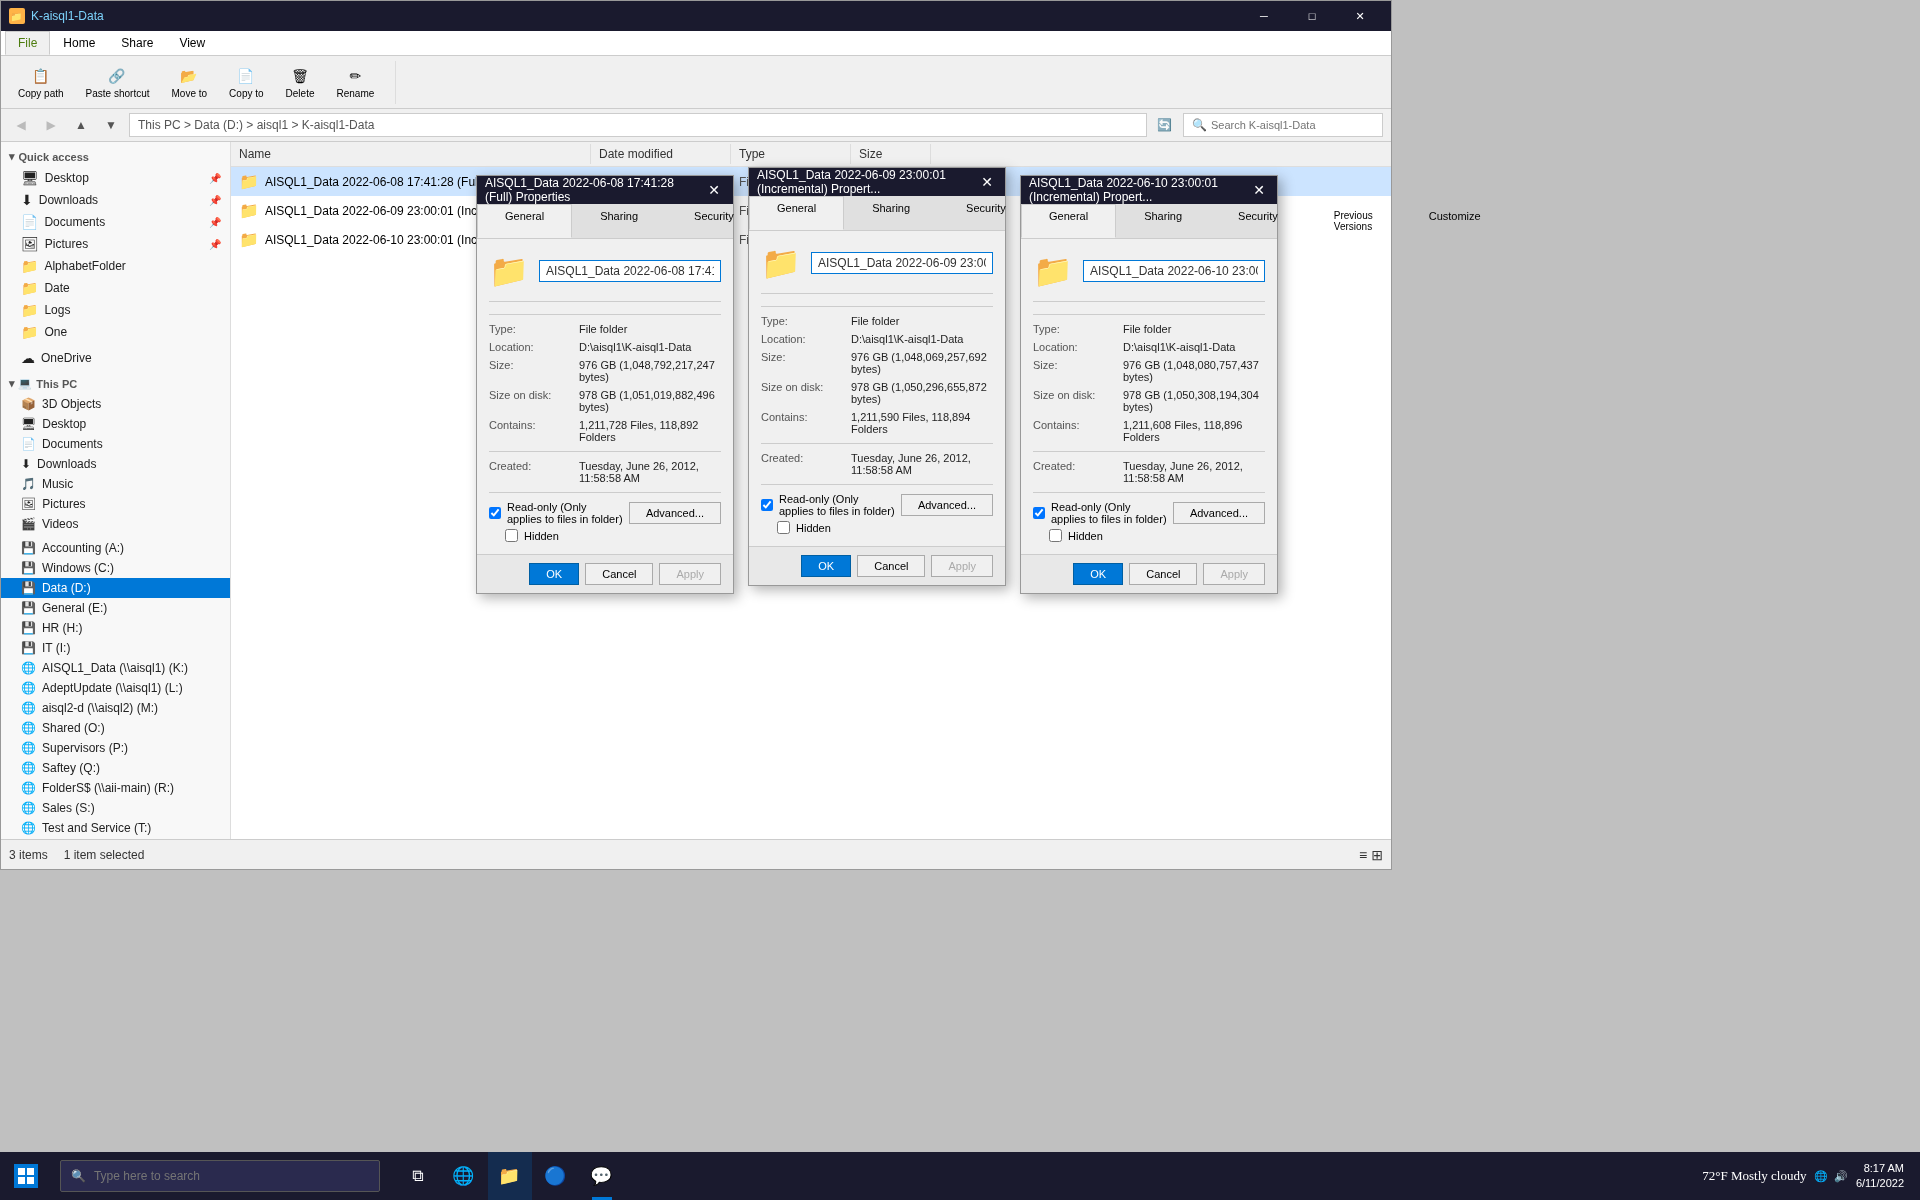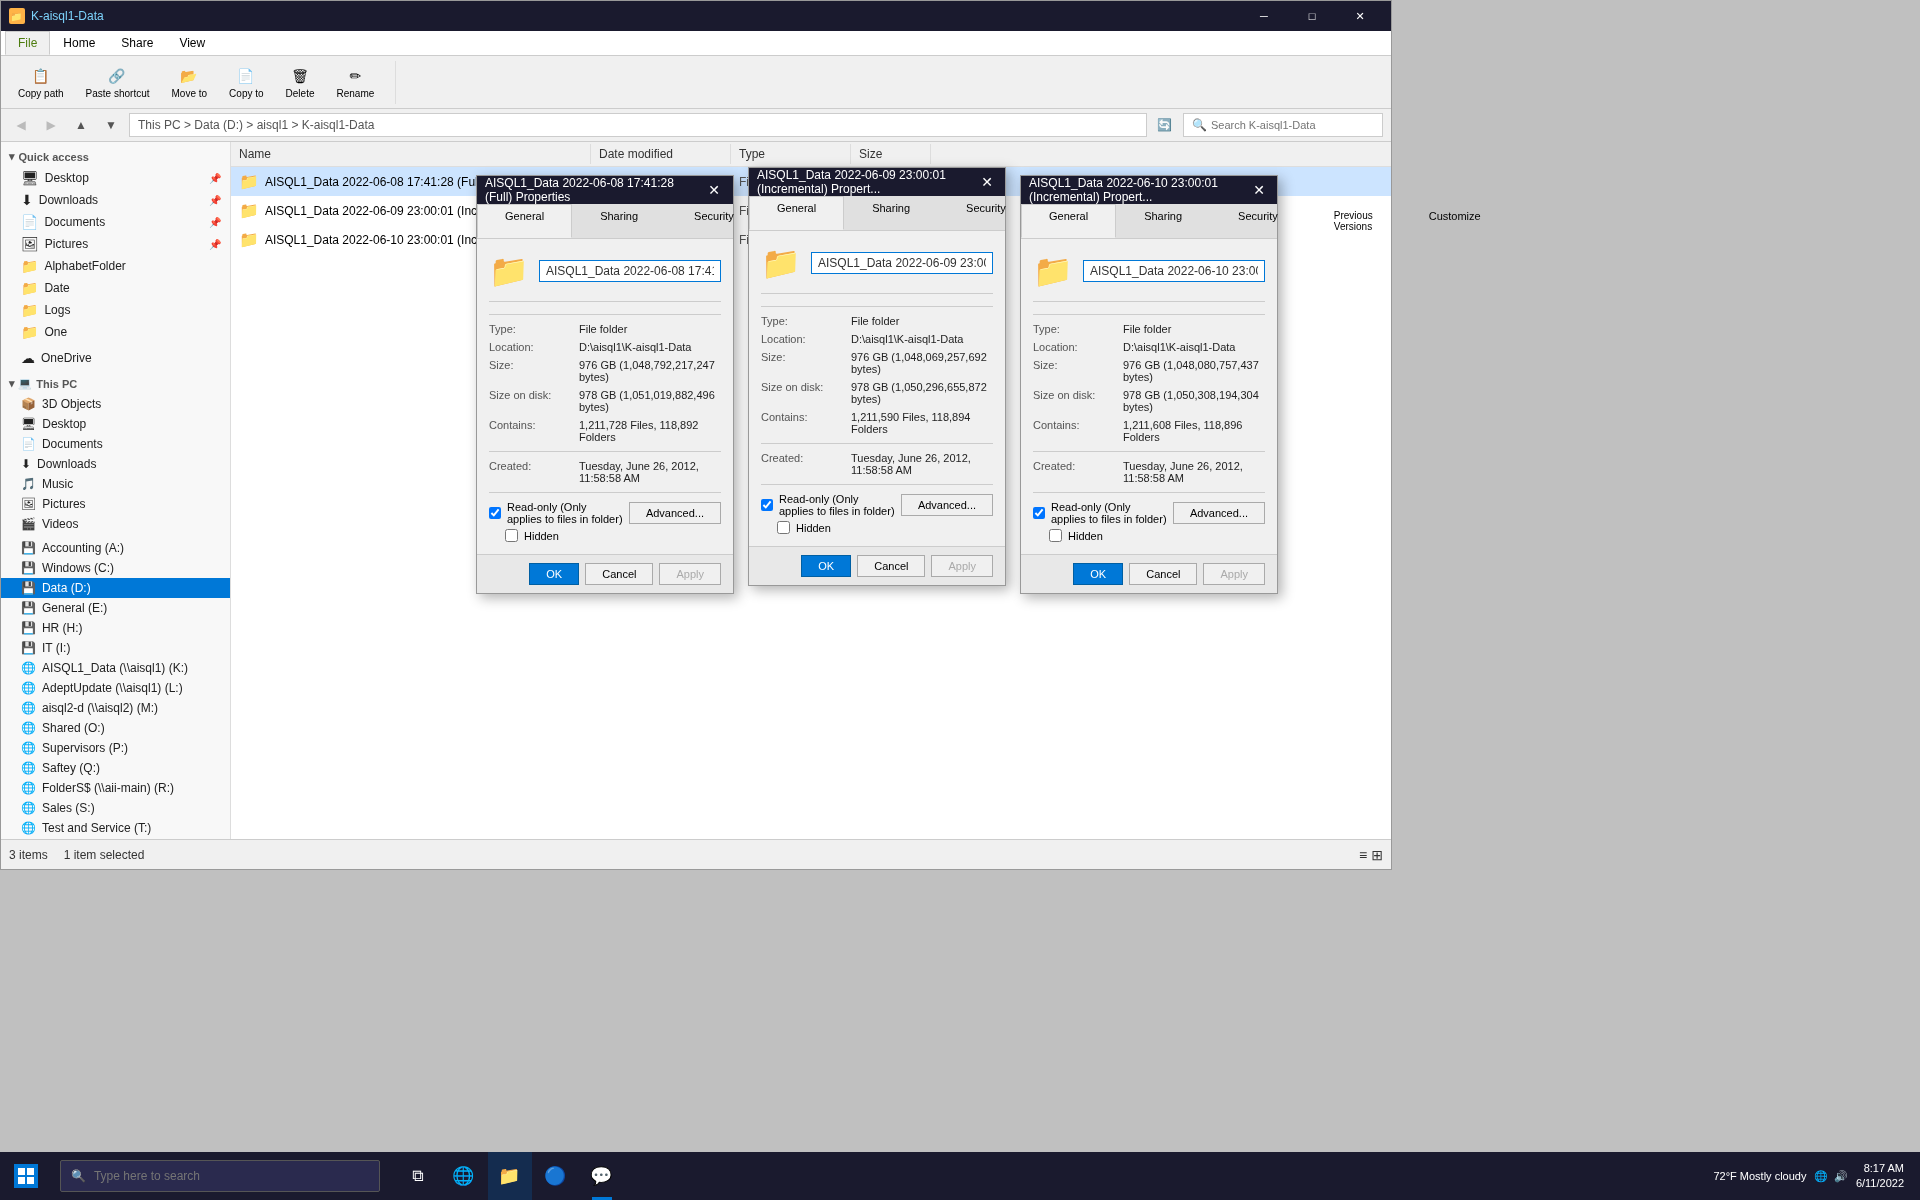--- a/index.html
+++ b/index.html
@@ -589,21 +589,21 @@
       <span style="color:#ffb347;font-size:18px;">📁</span>
     </div>
     <div class="taskbar-app">
       <span style="font-size:18px;">🔵</span>
     </div>
     <div class="taskbar-app active">
       <span style="color:#6264a7;font-size:18px;">💬</span>
     </div>
   </div>
   <div class="taskbar-right">
-    <span style="font-size:11px;">72°F  Mostly cloudy</span>
+    <span style="font-size:13px;font-family:Liberation Serif, serif;">72°F  Mostly cloudy</span>
     <div class="taskbar-icons">
       <span>🌐</span>
       <span>🔊</span>
     </div>
     <div class="taskbar-clock">
       <div>8:17 AM</div>
       <div>6/11/2022</div>
     </div>
   </div>
 </div>

